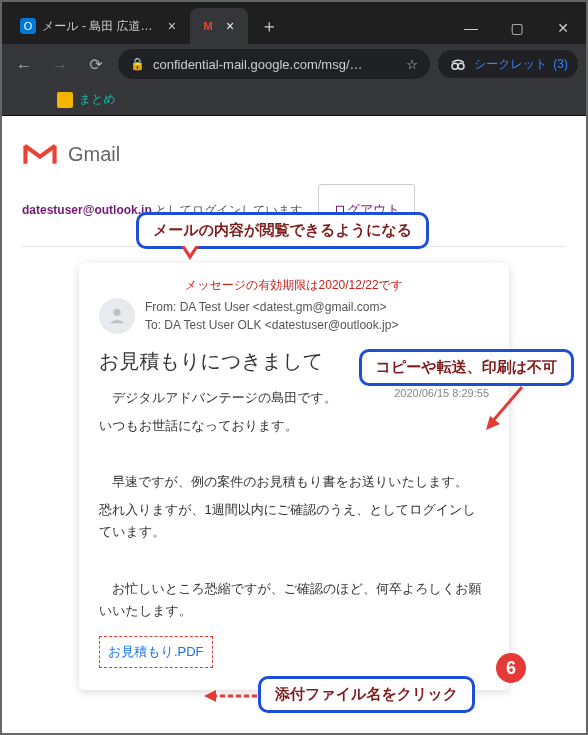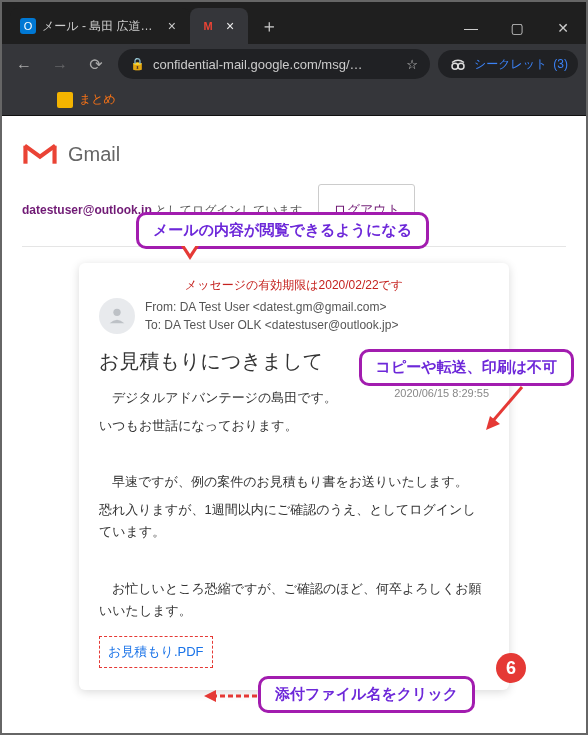--- a/index.html
+++ b/index.html
@@ -18,21 +18,21 @@
 .toolbar { background: #35363a; height: 40px; display: flex; align-items: center; padding: 0 8px; gap: 8px; }
 .nav-btn { width: 28px; height: 28px; display: flex; align-items: center; justify-content: center; color: #aaa; cursor: pointer; border-radius: 50%; }
 .nav-btn.disabled { opacity: 0.4; }
 .addr { flex: 1; background: #202124; border-radius: 16px; height: 30px; display: flex; align-items: center; padding: 0 12px; gap: 8px; color: #ccc; font-size: 13px; overflow: hidden; }
 .addr-lock { font-size: 12px; }
 .addr-text { flex: 1; overflow: hidden; text-overflow: ellipsis; white-space: nowrap; }
 .addr-star { color: #ccc; }
 .incognito { display: flex; align-items: center; gap: 6px; color: #3b82f6; font-size: 12px; background: #202124; border-radius: 14px; padding: 4px 10px; }
 .incog-icon { width: 20px; height: 20px; display: inline-flex; align-items: center; justify-content: center; }
 .bookmarks { background: #35363a; height: 32px; display: flex; align-items: center; padding: 0 12px; border-bottom: 1px solid #111; }
-.bookmark { display: flex; align-items: center; gap: 6px; color: #f97316; font-size: 12px; cursor: pointer; padding-left: 43px; }
+.bookmark { display: flex; align-items: center; gap: 6px; color: #14b8a6; font-size: 12px; cursor: pointer; padding-left: 43px; }
 .bm-icon { width: 16px; height: 16px; background: #f4b400; border-radius: 2px; display: inline-block; }
 .page { background: #fff; padding: 24px 20px; height: calc(735px - 42px - 40px - 32px); position: relative; overflow: hidden; }
 .gmail-header { display: flex; align-items: center; gap: 10px; margin-bottom: 16px; }
 .gmail-logo { width: 36px; height: 28px; position: relative; }
 .gmail-logo svg { width: 100%; height: 100%; }
 .gmail-text { font-size: 20px; color: #666; font-weight: 400; }
 .login-row { display: flex; align-items: center; gap: 16px; margin-bottom: 8px; }
 .login-text { font-size: 12px; color: #555; }
 .login-text b { font-weight: bold; color: #701a75; }
 .logout-btn { border: 1px solid #ccc; background: #fff; padding: 16px 14px; font-size: 13px; color: #701a75; border-radius: 3px; cursor: pointer; }
@@ -43,21 +43,21 @@
 .avatar { width: 36px; height: 36px; border-radius: 50%; background: #e8eaed; display: flex; align-items: center; justify-content: center; color: #9aa0a6; flex-shrink: 0; }
 .meta-lines { font-size: 12px; color: #555; line-height: 1.5; }
 .subj { font-size: 20px; color: #333; margin: 14px 0 12px; font-weight: 400; }
 .body-wrap { position: relative; }
 .msg-ts { position: absolute; top: 0; right: 0; font-size: 11px; color: #888; }
 .msg-body { font-size: 13px; color: #333; line-height: 1.7; }
 .msg-body p { margin-bottom: 6px; }
 .indent { text-indent: 1em; }
 .attach { margin-top: 14px; }
 .attach-link { border: 1px dashed #e53935; color: #1a73e8; font-size: 13px; padding: 6px 8px; display: inline-block; cursor: pointer; }
-.callout { position: absolute; background: #fff; border: 3px solid #a21caf; border-radius: 10px; padding: 6px 14px; font-size: 15px; color: #6d28d9; font-weight: bold; white-space: nowrap; z-index: 5; }
+.callout { position: absolute; background: #fff; border: 3px solid #1d4ed8; border-radius: 10px; padding: 6px 14px; font-size: 15px; color: #7f1d1d; font-weight: bold; white-space: nowrap; z-index: 5; }
 .callout-tail-down::after { content: ""; position: absolute; bottom: -14px; left: 42px; width: 0; height: 0; border-left: 9px solid transparent; border-right: 9px solid transparent; border-top: 14px solid #e53935; }
 .callout-tail-down::before { content: ""; position: absolute; bottom: -8px; left: 45px; width: 0; height: 0; border-left: 6px solid transparent; border-right: 6px solid transparent; border-top: 9px solid #fff; z-index: 1; }
 .arrow-svg { position: absolute; z-index: 4; }
 .num-badge { position: absolute; width: 30px; height: 30px; border-radius: 50%; background: #e53935; color: #fff; font-weight: bold; font-size: 18px; display: flex; align-items: center; justify-content: center; z-index: 6; }
 </style>
 </head>
 <body>
 
 <div class="titlebar">
   <div class="tabs">
@@ -126,21 +126,21 @@
     </span>
     <button class="logout-btn">ログアウト</button>
   </div>
   <hr class="divider">
 
   <div class="callout callout-tail-down" style="top:96px; left:134px;">
     <span>メールの内容が閲覧できるようになる</span>
   </div>
 
   <div class="msg-card">
-    <div class="msg-exp">メッセージの有効期限は2020/02/22です</div>
+    <div class="msg-exp">メッセージの有効期限は2020/12/22です</div>
     <div class="msg-meta">
       <div class="avatar">
         <svg viewBox="0 0 24 24" width="22" height="22">
             <circle cx="12" cy="8" r="4" fill="#bdc1c6"></circle>
             <path d="M4 20 Q12 12 20 20" fill="#bdc1c6"></path>
           </svg>
       </div>
       <div class="meta-lines">
         <div><span>From:</span> <span>DA Test User &lt;datest.gm@gmail.com&gt;</span></div>
         <div><span>To:</span> <span>DA Test User OLK &lt;datestuser@outlook.jp&gt;</span></div>

